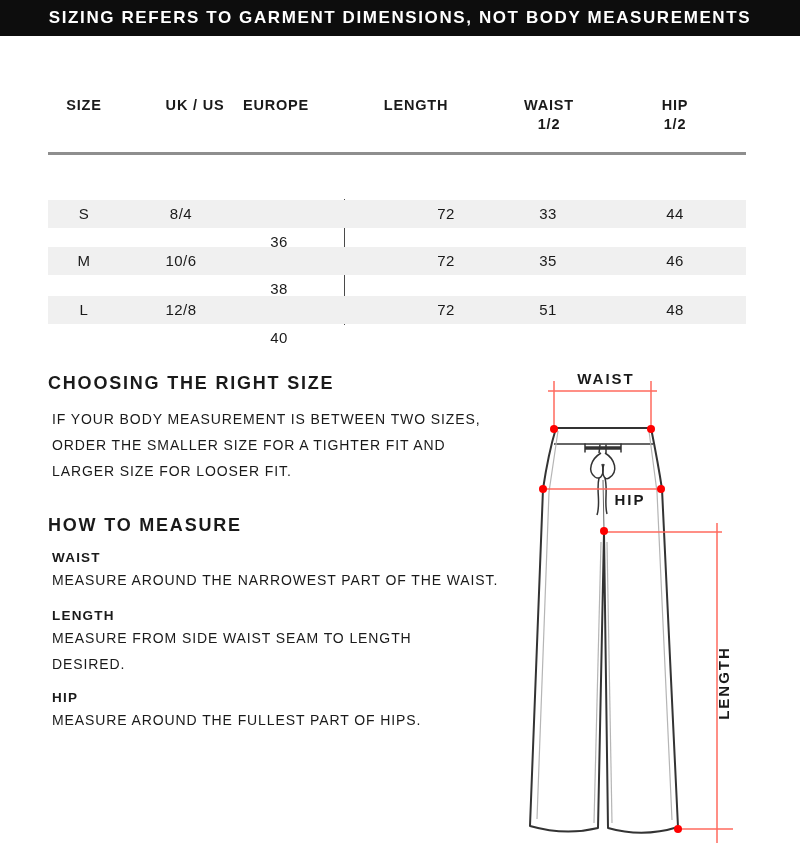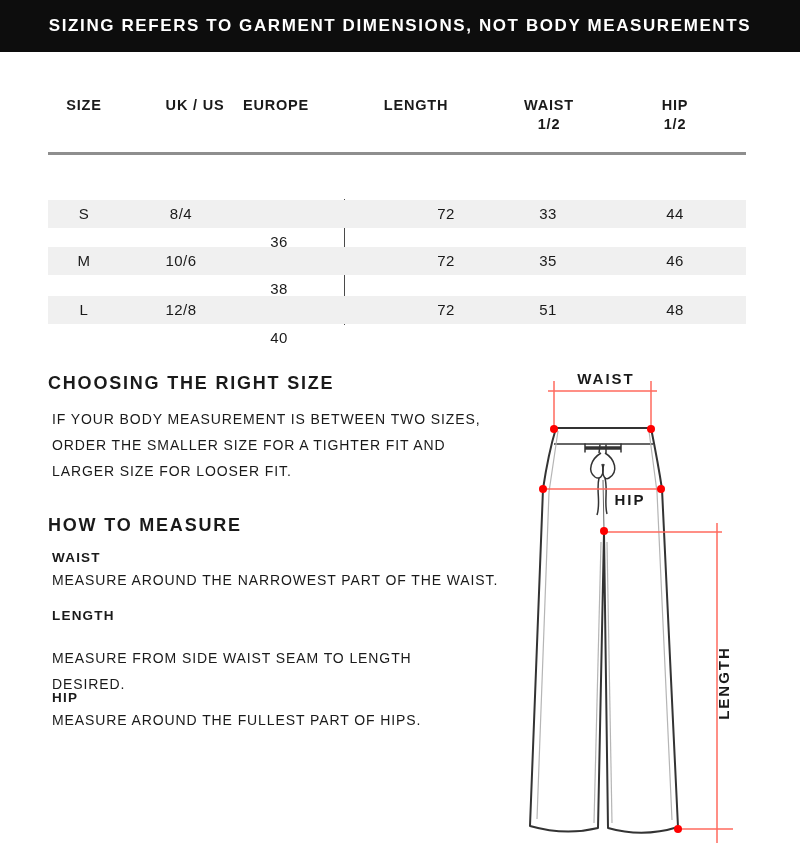--- a/index.html
+++ b/index.html
@@ -13,21 +13,21 @@
     width: 800px;
     height: 866px;
     background: #ffffff;
     overflow: hidden;
   }
 
   
   .banner {
     position: absolute;
     left: 0; top: 0;
-    width: 800px; height: 52px;
+    width: 800px; height: 36px;
     background: #0d0d0d;
     display: flex;
     align-items: center;
     justify-content: center;
   }
   .banner span {
     color: #ffffff;
     font-size: 17px;
     font-weight: bold;
     letter-spacing: 1.6px;
@@ -117,21 +117,21 @@
     left: 52px;
     font-size: 13.5px;
     font-weight: bold;
     letter-spacing: 1.2px;
     white-space: nowrap;
   }
   .term-waist  { top: 550px; }
   .term-length { top: 608px; }
   .term-hip    { top: 690px; }
   .desc-waist  { top: 567px; }
-  .desc-length { top: 625px; margin-top: 20px; }
+  .desc-length { top: 625px; }
   .desc-hip    { top: 707px; }
 
   
   .diagram {
     position: absolute;
     left: 500px; top: 360px;
   }
   .diagram text {
     font-family: "Liberation Sans", "DejaVu Sans", sans-serif;
     font-weight: bold;

